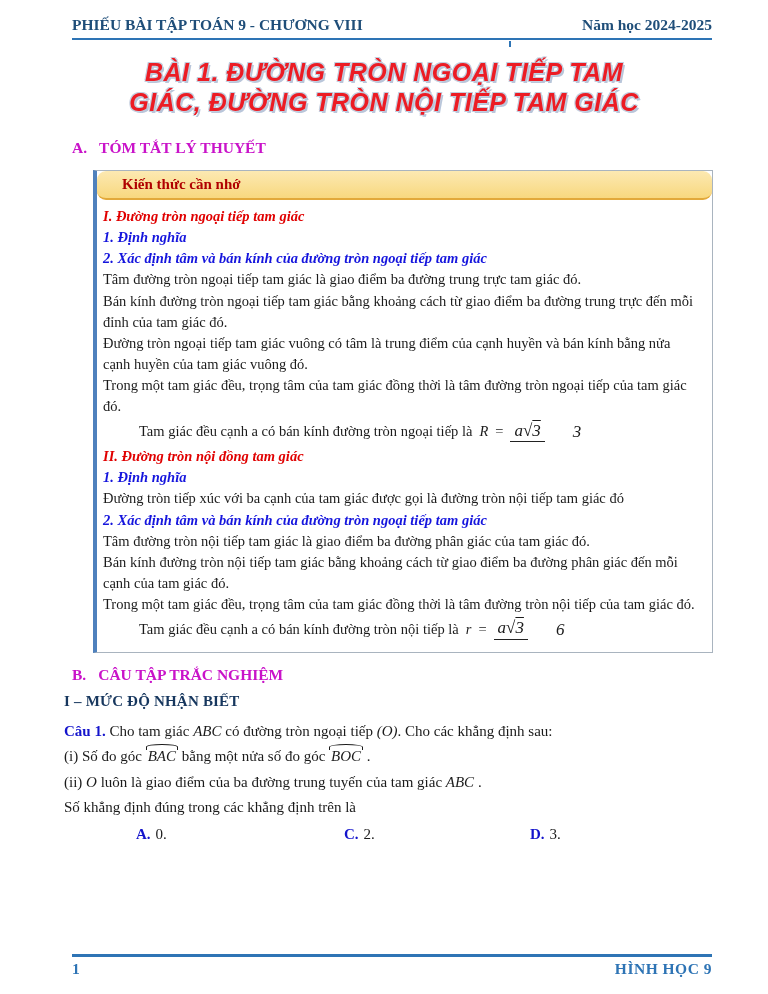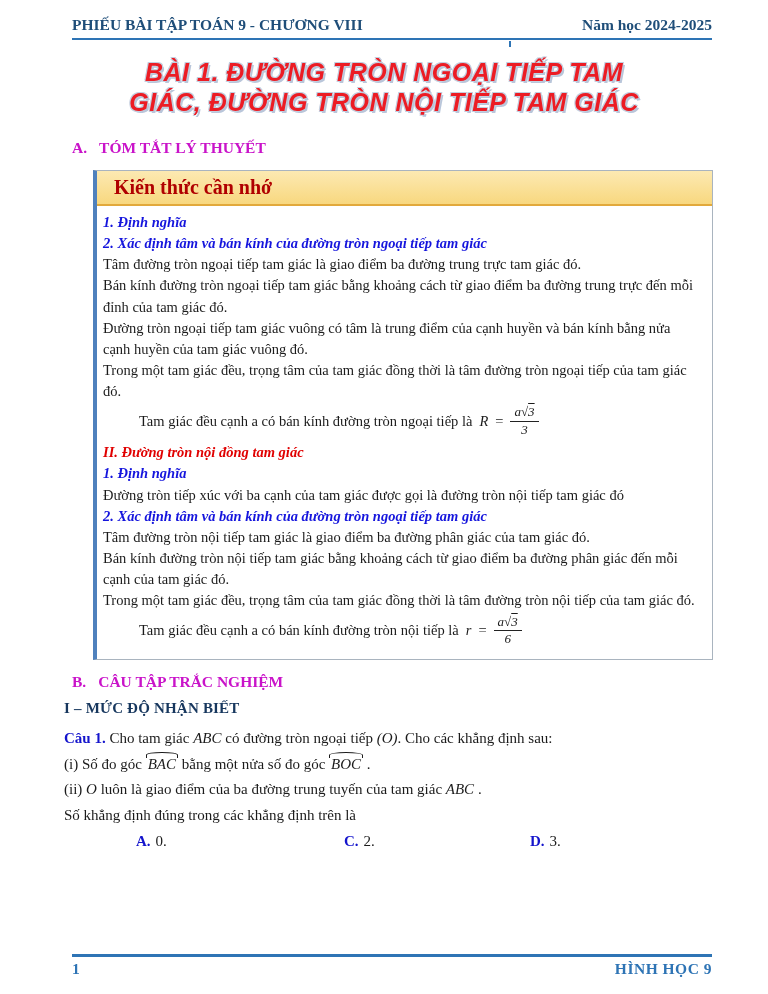--- a/index.html
+++ b/index.html
@@ -34,35 +34,36 @@
     margin:9px 0 0 64px;color:#17375E;font-weight:bold;font-size:15px;letter-spacing:0.2px;
   }
   
   .kbox{
     margin:13px 55px 0 93px;width:620px;box-sizing:border-box;
     border:1px solid #a9b4bf;border-left:4px solid #4F81BD;background:#ffffff;
   }
   .kbox-header{
     background:linear-gradient(#FCE9B2, #F8D87F);
     border-bottom:2px solid #E2A93B;
-    color:#B00000;font-weight:bold;font-size:20px;
-    padding:5px 10px 5px 17px;
+    color:#B00000;font-weight:bold;font-size:15px;
+    padding:5px 10px 5px 25px;
+    border-radius:9px;
   }
   .kbox-body{padding:6px 14px 8px 6px;font-size:14.5px;line-height:1.46;}
   .kbox-body p{margin:0;}
   .h-red{color:#E00000;font-weight:bold;font-style:italic;margin-left:6px;}
   .h-blue{color:#1515DD;font-weight:bold;font-style:italic;margin-left:24px;}
   .bp{margin-left:36px;}
   .formula-line{
     margin:3px 0 4px 36px;display:flex;align-items:center;gap:7px;
   }
   .mvar{font-style:italic;}
   .frac{
-    display:inline-flex;flex-direction:column;align-items:center;
-    line-height:1.15;font-style:italic;font-size:13px;vertical-align:middle;
+    display:inline-flex;flex-direction:row;align-items:center;
+    line-height:1.15;font-style:italic;font-size:17px;vertical-align:middle;gap:28px;
   }
   .frac .num{border-bottom:1.3px solid #222;padding:0 4px 1px 4px;}
   .frac .den{padding-top:1px;}
   .rad{text-decoration:overline;}
   
   .question{margin:9px 0 0 64px;font-size:15px;line-height:1.7;}
   .question p{margin:0;}
   .qnum{color:#1414CC;font-weight:bold;}
   .stmt{margin-left:66px;}
   .closing{margin-left:62px;}
@@ -104,20 +105,21 @@
 
   <div class="sec sec-a">
     <span>A.</span>
     <span>TÓM TẮT LÝ THUYẾT</span>
   </div>
 
   <div class="kbox">
     <div class="kbox-header">Kiến thức cần nhớ</div>
     <div class="kbox-body">
 
+      <p class="h-red">I.  Đường tròn ngoại tiếp tam giác</p>
       <p class="h-blue">1. Định nghĩa</p>
       <p class="h-blue">2. Xác định tâm và bán kính của đường tròn ngoại tiếp tam giác</p>
       <p class="bp">Tâm đường tròn ngoại tiếp tam giác là giao điểm ba đường trung trực tam giác đó.</p>
       <p class="bp">Bán kính đường tròn ngoại tiếp tam giác bằng khoảng cách từ giao điểm ba đường trung trực đến mỗi đỉnh của tam giác đó.</p>
       <p class="bp">Đường tròn ngoại tiếp tam giác vuông có tâm là trung điểm của cạnh huyền và bán kính bằng nửa cạnh huyền của tam giác vuông đó.</p>
       <p class="bp">Trong một tam giác đều, trọng tâm của tam giác đồng thời là tâm đường tròn ngoại tiếp của tam giác đó.</p>
 
       <div class="formula-line">
         <span>Tam giác đều cạnh a có bán kính đường tròn ngoại tiếp là</span>
         <span class="mvar">R</span>

